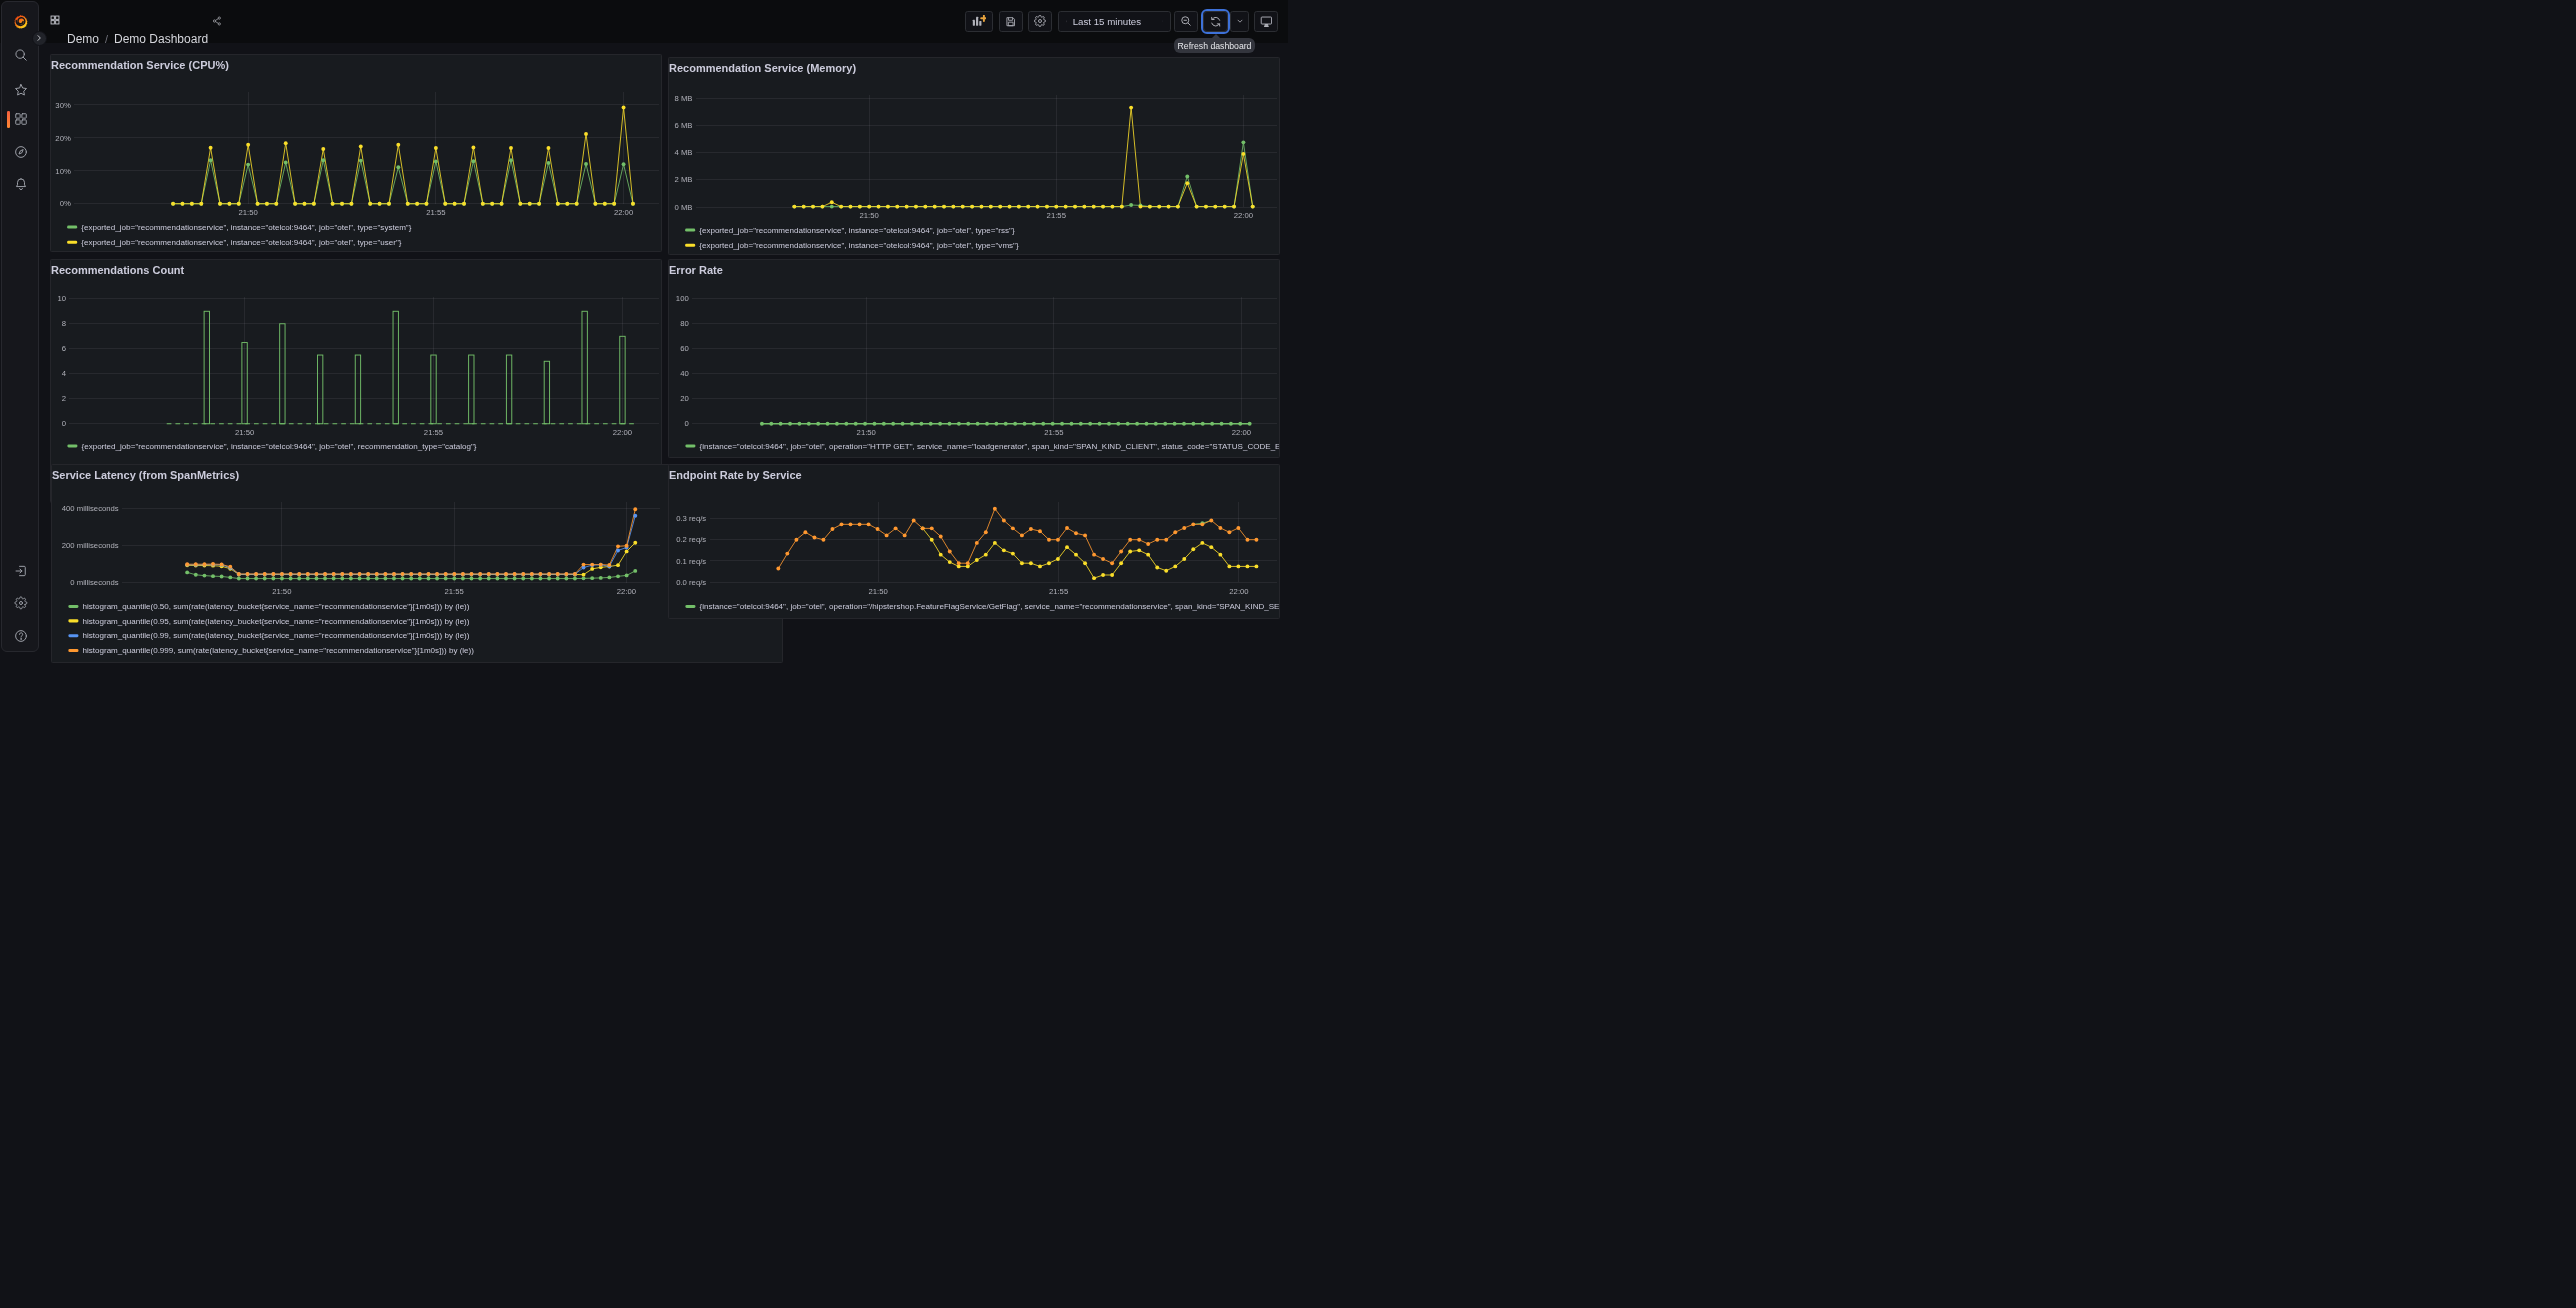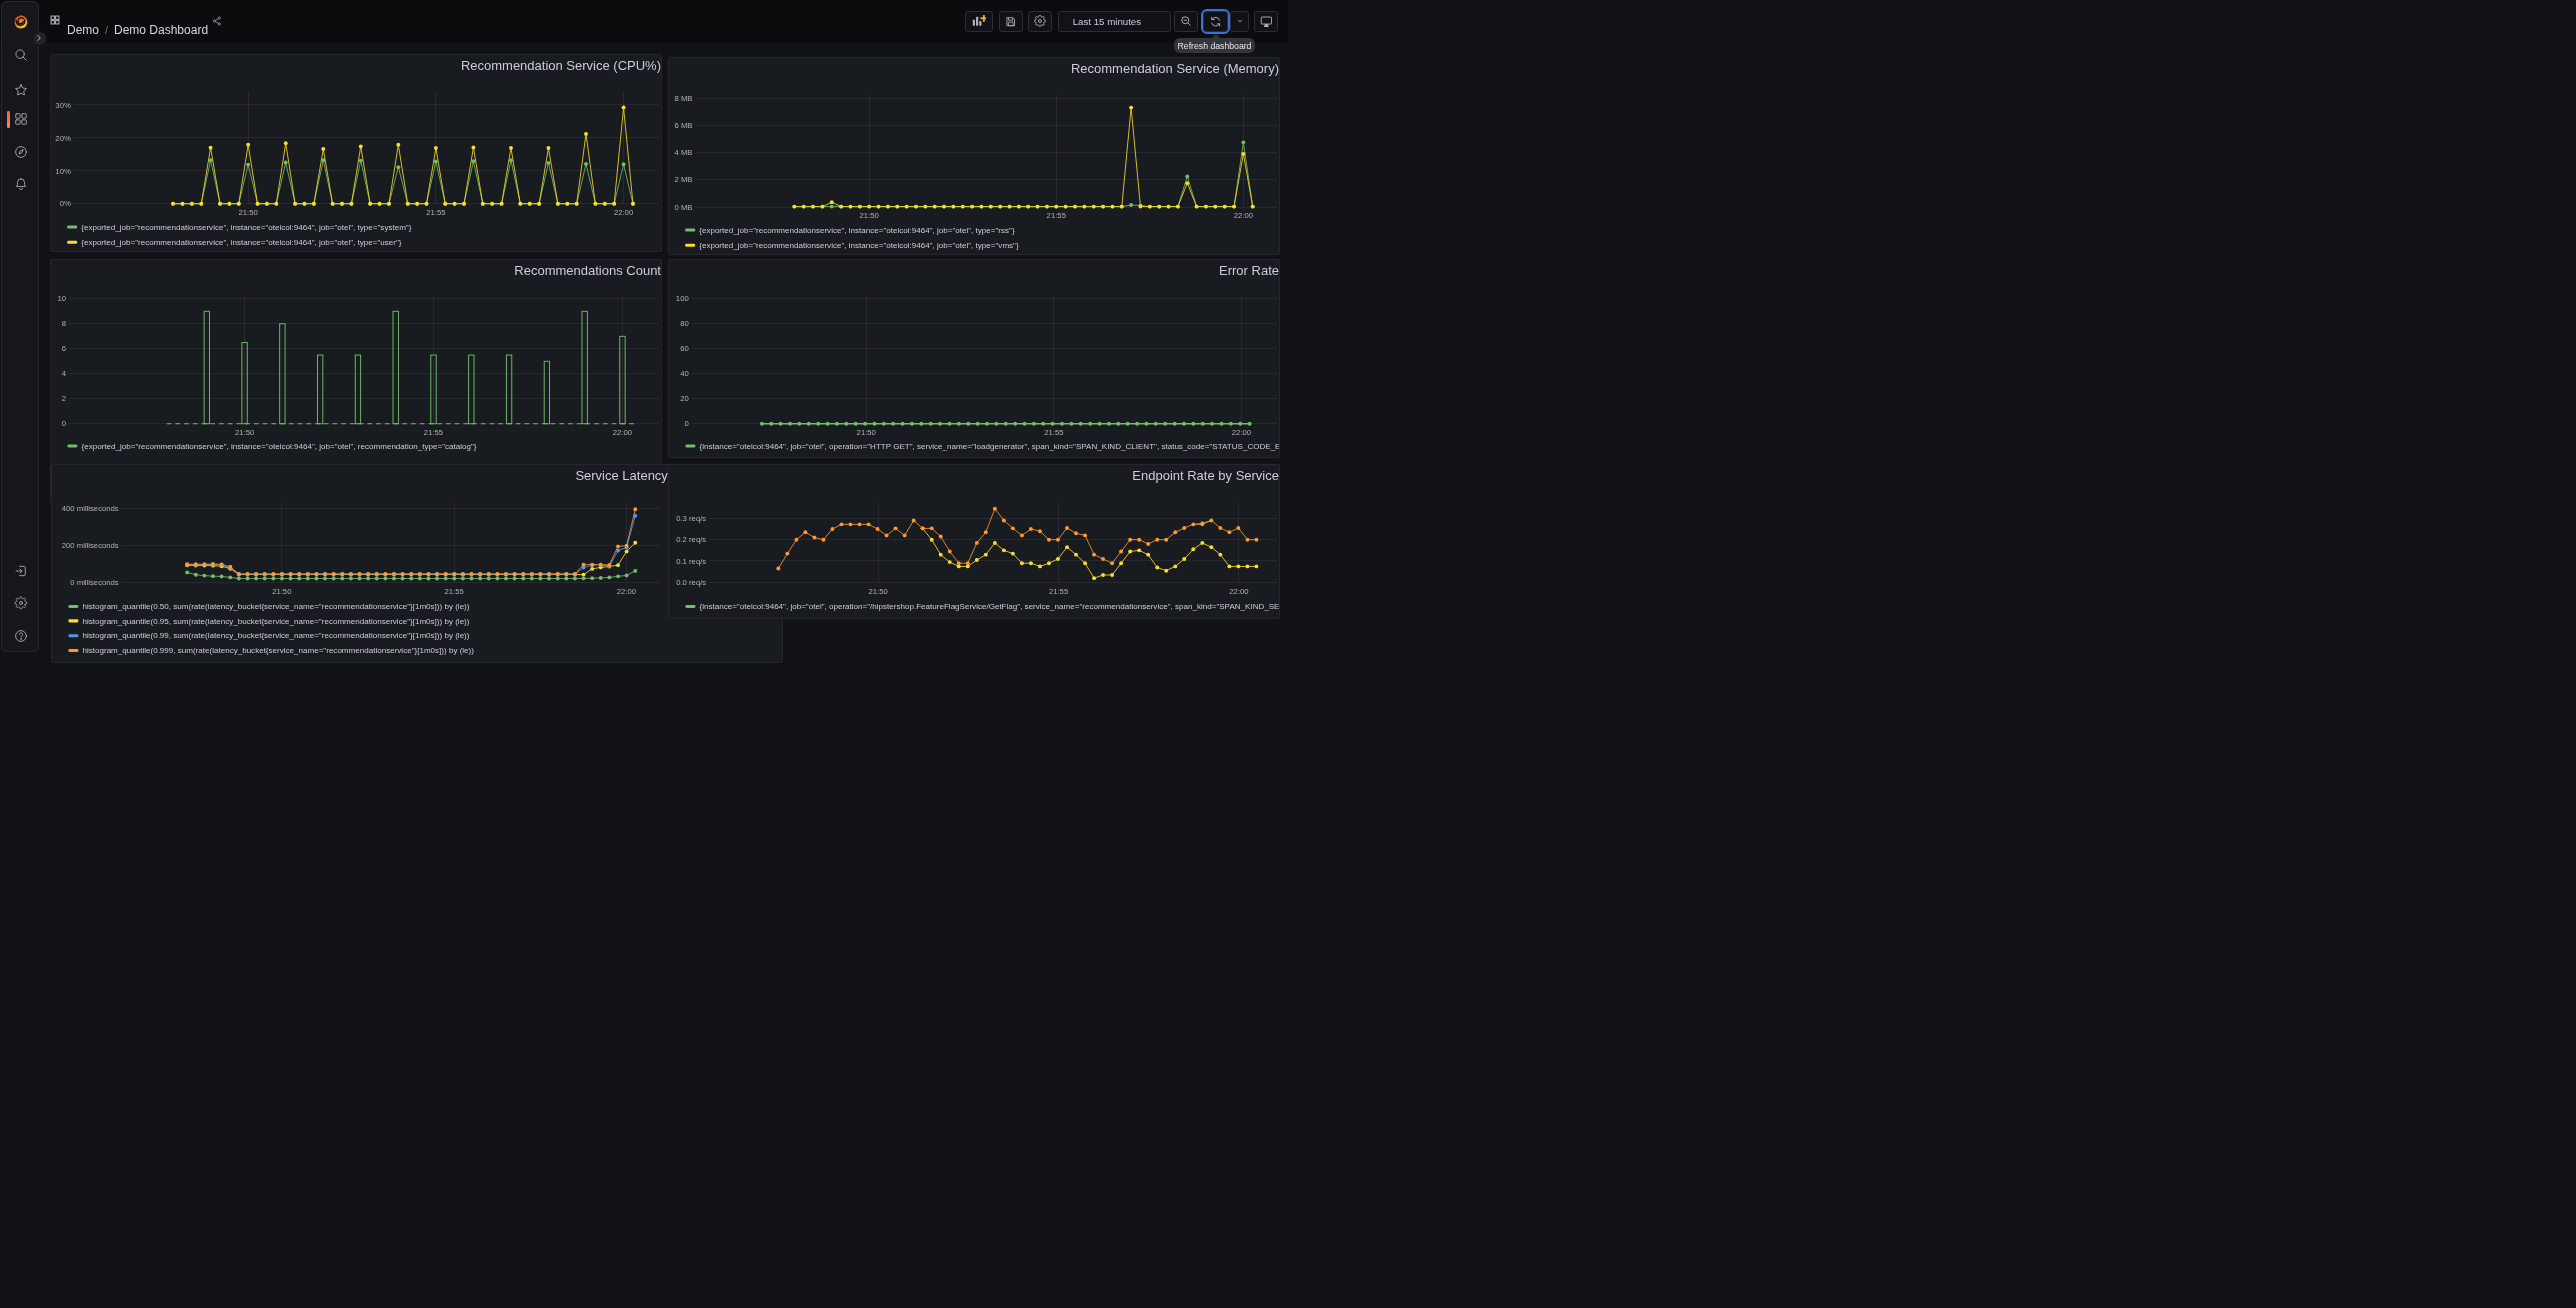--- a/index.html
+++ b/index.html
@@ -3,22 +3,22 @@
 *{margin:0;padding:0;box-sizing:border-box;-webkit-font-smoothing:antialiased}
 html,body{width:1288px;height:654px;overflow:hidden;background:#111217;font-family:"Liberation Sans",sans-serif}
 .topbar{position:absolute;left:0;top:0;width:1288px;height:43px;background:#0b0c0e}
 .ticon{position:absolute}
 .dash{position:absolute;left:38px;top:43px;width:1250px;height:611px;background:#111217}
 .sidebar{position:absolute;left:0.7px;top:1.3px;width:38px;height:651px;background:#16171c;border:0.7px solid #27282e;border-radius:6px;z-index:5}
 .sicon{position:absolute}
 .orangebar{position:absolute;left:5.4px;top:109px;width:2.7px;height:17px;border-radius:1.3px;background:linear-gradient(#f55f3e,#ff8833)}
 .expandbtn{position:absolute;left:30px;top:28.5px;width:15.4px;height:15.4px;border-radius:50%;background:#212329;border:0.7px solid #111217;display:flex;align-items:center;justify-content:center;z-index:6}
 .panel{position:absolute;background:#181b1f;border:0.7px solid #25262b;border-radius:1.3px;overflow:hidden}
-.ptitle{position:absolute;top:0;left:0;right:0;height:21.5px;line-height:21.5px;text-align:right;color:#ccccdc;font-size:13px;font-weight:normal;white-space:nowrap}
-.crumb{position:absolute;top:8px;height:43px;display:flex;align-items:center;font-size:12px;color:#d5d6dc;white-space:nowrap}
+.ptitle{position:absolute;top:0;left:0;right:0;height:21.5px;line-height:21.5px;text-align:left;color:#ccccdc;font-size:11px;font-weight:bold;white-space:nowrap}
+.crumb{position:absolute;top:17px;height:43px;display:flex;align-items:center;font-size:12px;color:#d5d6dc;white-space:nowrap}
 .crumb .sep{color:#73747d;margin:0 6px;font-size:10.7px}
 .crumb .c2{color:#d5d6dc}
 .tbtn{position:absolute;top:10.7px;height:21.5px;background:#111217;border:0.7px solid #2c2e33;border-radius:2.7px;display:flex;align-items:center;justify-content:center}
 .tptxt{color:#ccccdc;font-size:9.7px;font-weight:normal;margin-left:5.4px;margin-right:21px;white-space:nowrap}
 .refreshbtn{outline:2px solid #3d71d9;outline-offset:0px;border-radius:4px}
 .tooltip{position:absolute;left:1174px;top:38px;width:81px;height:15.4px;background:#33353d;border-radius:6px;color:#e7e8ec;font-size:8.7px;display:flex;align-items:center;justify-content:center;z-index:9}
 .tarrow{position:absolute;top:-4px;left:38px;width:0;height:0;border-left:4.7px solid transparent;border-right:4.7px solid transparent;border-bottom:4.7px solid #343741}
 svg text{font-family:"Liberation Sans",sans-serif}
 </style></head>
 <body>

